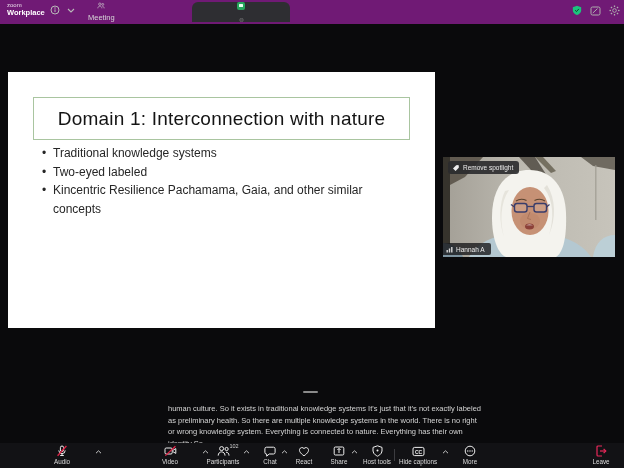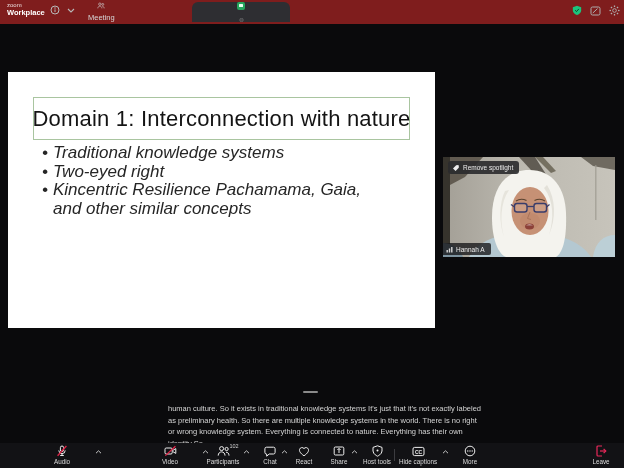--- a/index.html
+++ b/index.html
@@ -1,42 +1,42 @@
 <!DOCTYPE html>
 <html><head>
 <meta charset="utf-8">
 <style>
   html,body{margin:0;padding:0;background:#000;}
   .app{position:relative;width:624px;height:468px;background:#0a0a0c;overflow:hidden;
        font-family:"Liberation Sans","DejaVu Sans",sans-serif;}
 
   
-  .topbar{position:absolute;left:0;top:0;width:624px;height:24px;background:#7f1d1d;}
+  .topbar{position:absolute;left:0;top:0;width:624px;height:24px;background:#701a75;}
   .logo{position:absolute;left:7px;top:2px;line-height:1;color:#fff;}
   .logo .l1{display:block;font-size:6px;opacity:.85;}
   .logo .l2{display:block;font-size:7.5px;font-weight:700;margin-top:1px;}
   .tb-ico{position:absolute;top:5px;display:flex;align-items:center;justify-content:center;}
   .tab{position:absolute;top:2px;height:20px;display:flex;align-items:center;gap:4px;
        color:#d6d6d6;font-size:7.5px;padding:0 6px;flex-direction:column;}
   .tab.meeting{left:82px;}
   .tab.active{left:192px;width:98px;background:#2e2e32;border-radius:6px 6px 0 0;
               color:#f2f2f2;box-sizing:border-box;padding:0 7px;}
   .tab.active .tab-label{flex:1;white-space:nowrap;overflow:hidden;}
   .green-sq{width:8px;height:8px;border-radius:2px;background:#26a65d;position:relative;flex:none;}
   .green-sq::after{content:"";position:absolute;left:2px;top:2px;width:4px;height:3px;background:#eafff2;border-radius:.5px;}
   .topbar-right{position:absolute;right:4px;top:5px;display:flex;gap:8px;align-items:center;}
 
   
   .slide{position:absolute;left:8px;top:72px;width:427px;height:256px;background:#ffffff;}
   .title-box{position:absolute;left:25px;top:25px;width:377px;height:43px;
              border:1.5px solid #a9c5a0;box-sizing:border-box;
              display:flex;align-items:center;justify-content:center;}
-  .title-box h1{margin:0;font-size:22px;font-weight:500;color:#141414;letter-spacing:.2px;white-space:nowrap;}
+  .title-box h1{margin:0;font-size:19px;font-weight:500;color:#141414;letter-spacing:.2px;white-space:nowrap;}
   .bullets{position:absolute;left:34px;top:72px;width:352px;margin:0;padding:0;list-style:none;}
-  .bullets li{position:relative;padding-left:11px;font-size:17px;line-height:18.6px;color:#262626;font-style:italic;}
+  .bullets li{position:relative;padding-left:11px;font-size:12px;line-height:18.6px;color:#262626;}
   .bullets li::before{content:"•";position:absolute;left:0;top:0;color:#262626;}
 
   
   .video-tile{position:absolute;left:443px;top:157px;width:172px;height:100px;background:#222;overflow:hidden;}
   .spot-badge{position:absolute;left:5px;top:4px;height:13px;display:flex;align-items:center;gap:3px;
               background:rgba(42,42,44,.9);border-radius:3px;padding:0 6px 0 4px;color:#ececec;font-size:6.5px;}
   .name-tag{position:absolute;left:0;bottom:2px;height:12px;display:flex;align-items:center;gap:3px;
             background:rgba(22,22,24,.78);border-radius:0 2px 2px 0;padding:0 6px 0 3px;color:#efefef;font-size:6.5px;}
 
   
@@ -122,21 +122,21 @@
         </svg>
     </div>
   </header>
 
   <section class="slide">
     <div class="title-box">
       <h1>Domain 1: Interconnection with nature</h1>
     </div>
     <ul class="bullets">
       <li>Traditional knowledge systems</li>
-      <li>Two-eyed right</li>
+      <li>Two-eyed labeled</li>
       <li>Kincentric Resilience Pachamama, Gaia, and other similar concepts</li>
     </ul>
   </section>
 
   <div class="video-tile">
     <svg width="172" height="100" viewBox="0 0 172 100">
       <defs>
         <linearGradient id="wall" x1="0" y1="0" x2="1" y2="0">
           <stop offset="0" stop-color="#a39f96"></stop>
             <stop offset=".45" stop-color="#bcb9b0"></stop>

